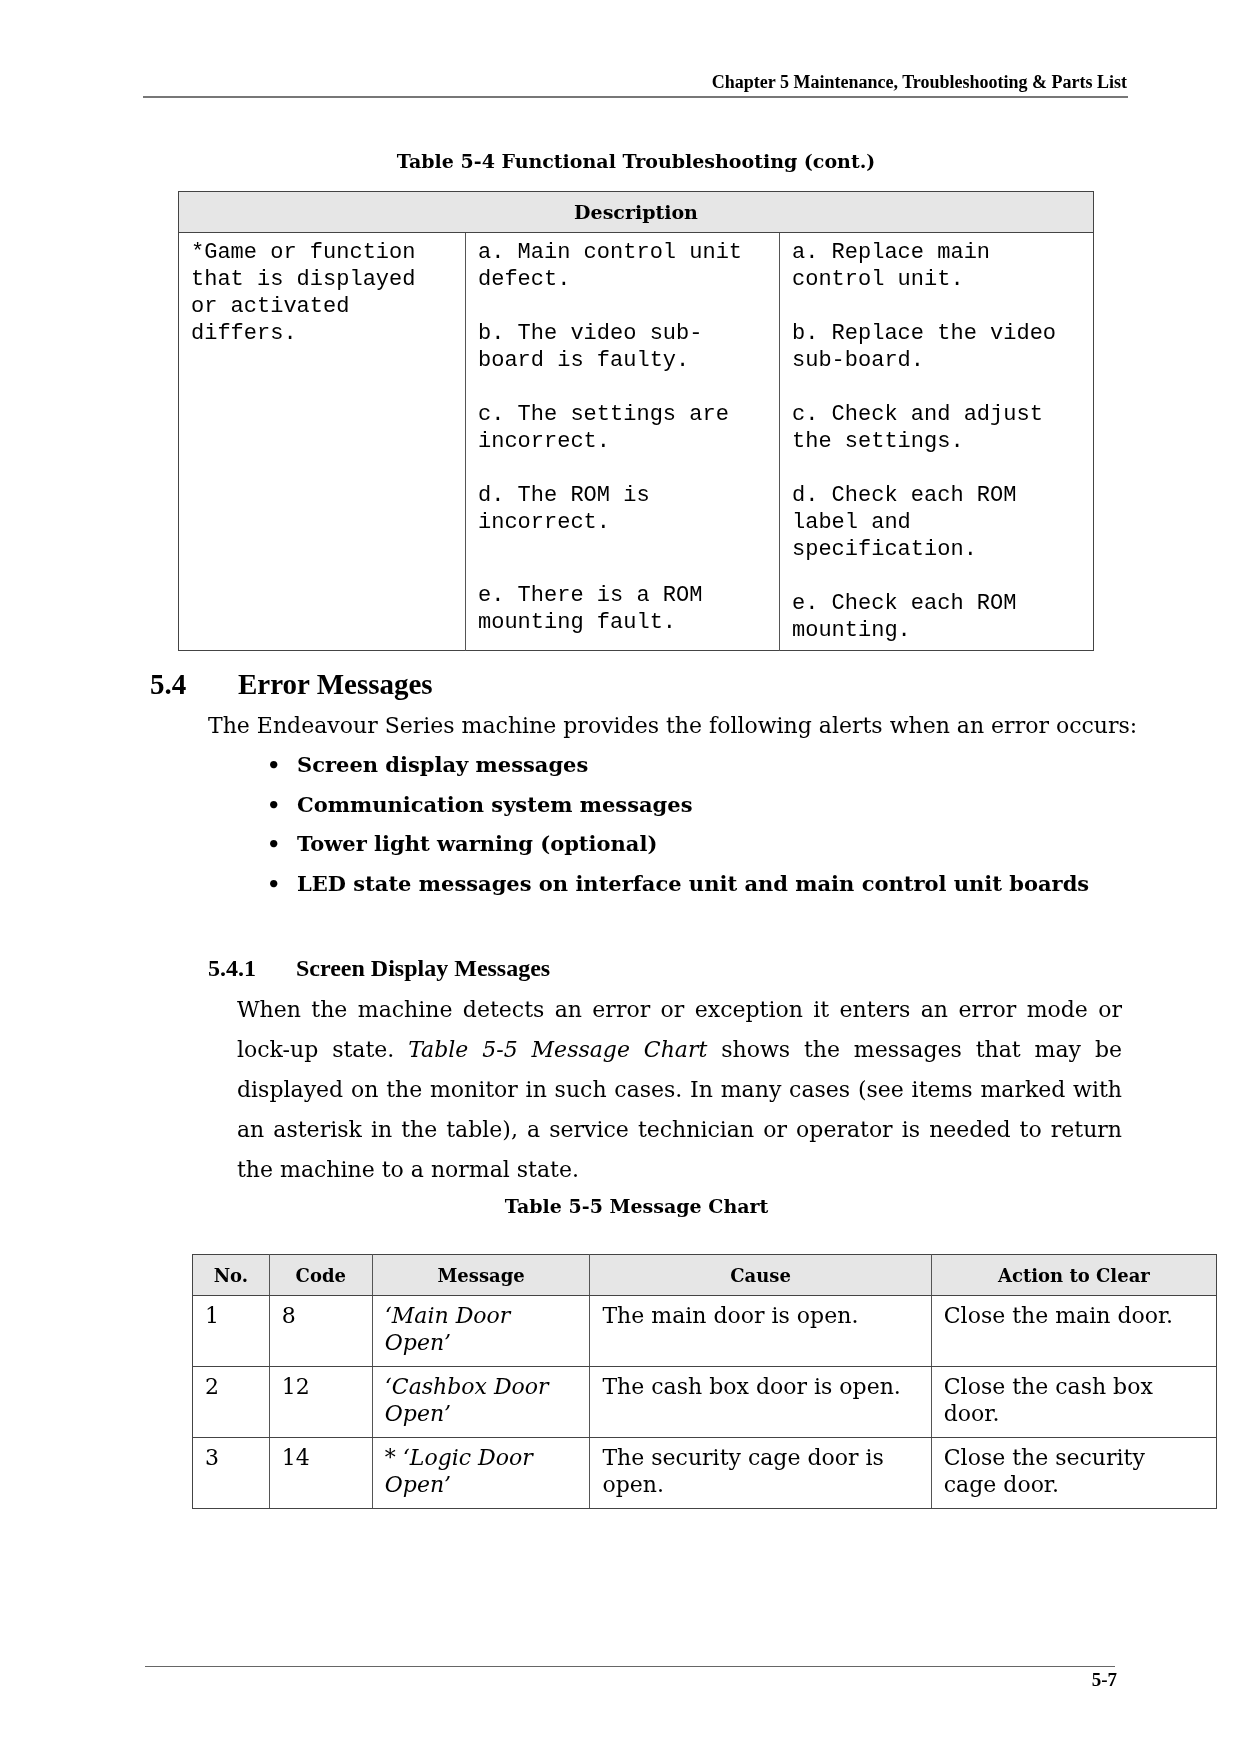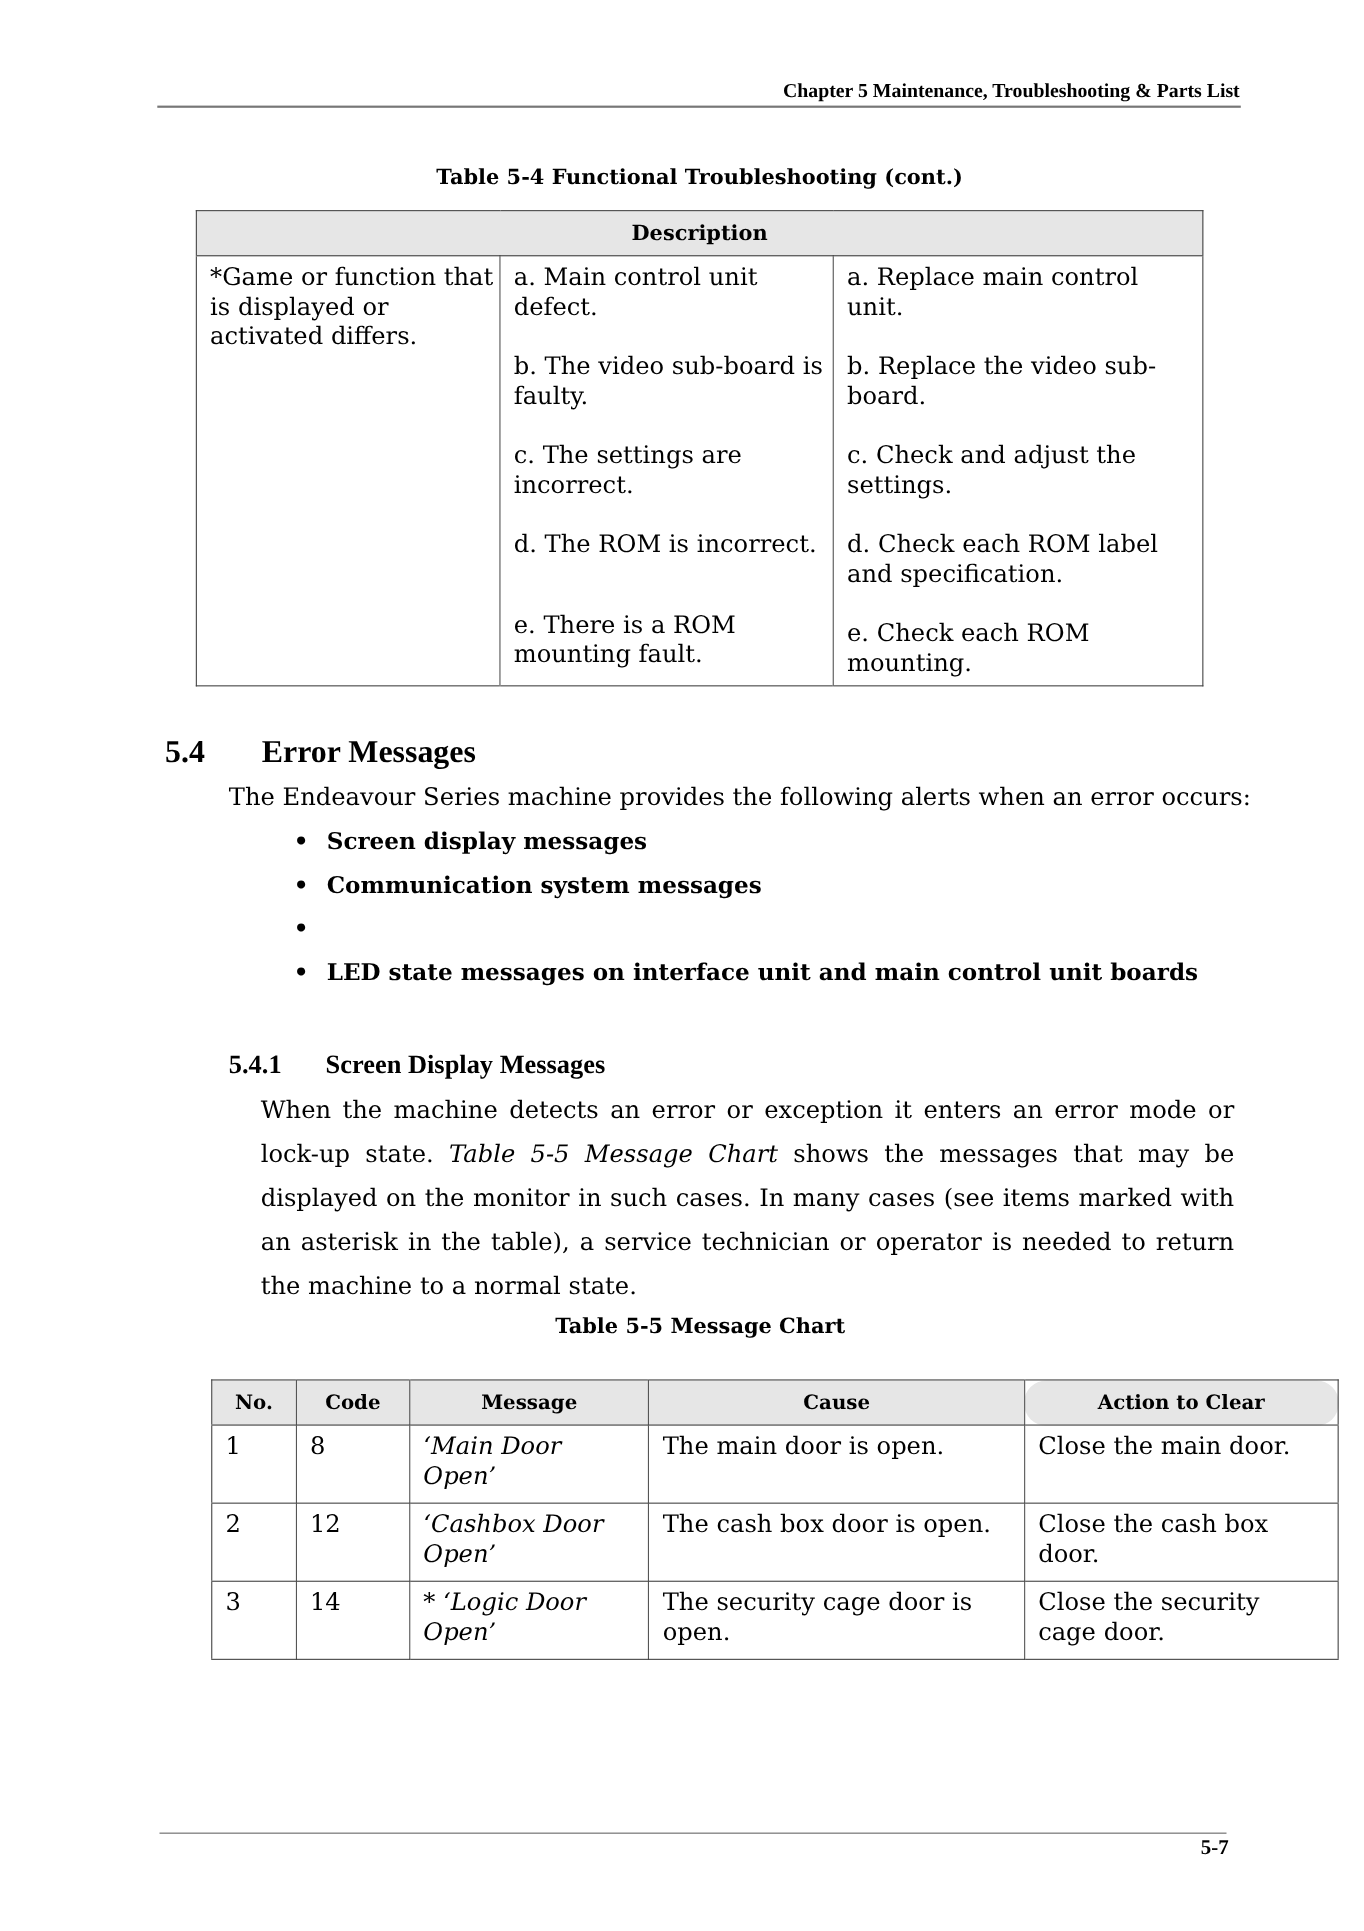--- a/index.html
+++ b/index.html
@@ -11,21 +11,21 @@
   .head-rule { position: absolute; left: 143px; width: 985px; top: 96px; height: 0; border-top: 2px solid #777; }
 
   .caption { position: absolute; font-size: 19px; font-weight: bold; text-align: center; }
 
   table { border-collapse: collapse; position: absolute; }
   td, th { vertical-align: top; }
 
   
   #t54 { left: 178px; top: 191px; width: 916px; border: 1.5px solid #444; }
   #t54 th { background: #e6e6e6; font-size: 19px; font-weight: bold; height: 40px; vertical-align: middle; border-bottom: 1.5px solid #444; padding: 0; }
-  #t54 td { font-size: 22px; line-height: 27px; padding: 6px 1px 6px 12px; }
+  #t54 td { font-size: 22px; line-height: 27px; padding: 6px 12px 6px 12px; font-family: Liberation Mono, monospace; }
   #t54 td.c1 { width: 262px; border-right: 1px solid #555; }
   #t54 td.c2 { width: 289px; border-right: 1px solid #555; }
   #t54 .entry { margin-bottom: 27px; }
   #t54 .entry.last { margin-bottom: 0; }
 
   .h2 { position: absolute; left: 150px; top: 668px; font-size: 29px; font-weight: bold; }
   .h2 .num { display: inline-block; width: 88px; }
   .intro { position: absolute; left: 208px; top: 713px; font-size: 22px; }
   .bullets { position: absolute; left: 265px; top: 752px; margin: 0; padding: 0; list-style: none; }
   .bullets li { font-size: 21px; font-weight: bold; height: 39.5px; position: relative; padding-left: 32px; }
@@ -35,21 +35,21 @@
   .h3 .num { display: inline-block; width: 88px; }
   .para { position: absolute; left: 237px; top: 990px; width: 885px; font-size: 22px; line-height: 40px; text-align: justify; }
   .para em { font-style: italic; }
 
   
   #t55 { left: 192px; top: 1254px; width: 1025px; border: 1.5px solid #444; }
   #t55 th { background: #e6e6e6; font-size: 18px; font-weight: bold; height: 40px; vertical-align: middle; border-bottom: 1.5px solid #444; border-right: 1px solid #555; padding: 0; }
   #t55 th:last-child, #t55 td:last-child { border-right: none; }
   #t55 td { font-size: 22px; line-height: 27px; padding: 6px 12px 10px 12px; border-right: 1px solid #555; border-bottom: 1px solid #444; height: 54px; }
   #t55 td.msg { font-style: italic; }
-  .col-no { width: 66px; } .col-code { width: 89px; } .col-msg { width: 189px; } .col-cause { width: 297px; } .col-act { width: 248px; border-radius: 20px; }
+  .col-no { width: 66px; } .col-code { width: 89px; } .col-msg { width: 189px; } .col-cause { width: 297px; } .col-act { width: 248px; }
 
   .foot-rule { position: absolute; left: 145px; width: 970px; top: 1666px; border-top: 1.5px solid #666; }
   .page-num { position: absolute; right: 123px; top: 1669px; font-size: 19px; font-weight: bold; }
 </style>
 </head>
 <body>
 
 <div class="running-head sans">Chapter 5 Maintenance, Troubleshooting &amp; Parts List</div>
 <div class="head-rule"></div>
 
@@ -82,21 +82,21 @@
   </tbody>
 </table>
 
 <div class="h2 sans">
   <span class="num">5.4</span><span>Error Messages</span>
 </div>
 <div class="intro serif">The Endeavour Series machine provides the following alerts when an error occurs:</div>
 <ul class="bullets serif">
   <li><span class="dot">•</span><span>Screen display messages</span></li>
   <li><span class="dot">•</span><span>Communication system messages</span></li>
-  <li><span class="dot">•</span></li>
+  <li><span class="dot">•</span><span>Tower light warning (optional)</span></li>
   <li><span class="dot">•</span><span>LED state messages on interface unit and main control unit boards</span></li>
 </ul>
 
 <div class="h3 sans">
   <span class="num">5.4.1</span><span>Screen Display Messages</span>
 </div>
 <div class="para serif"><span>When the machine detects an error or exception it enters an error mode or lock-up state.  </span><em>Table 5-5 Message Chart</em><span> shows the messages that may be displayed on the monitor in such cases.  In many cases (see items marked with an asterisk in the table), a service technician or operator is needed to return the machine to a normal state.</span></div>
 
 <div class="caption serif" style="left:192px; width:889px; top:1195px;">Table 5-5 Message Chart</div>
 

